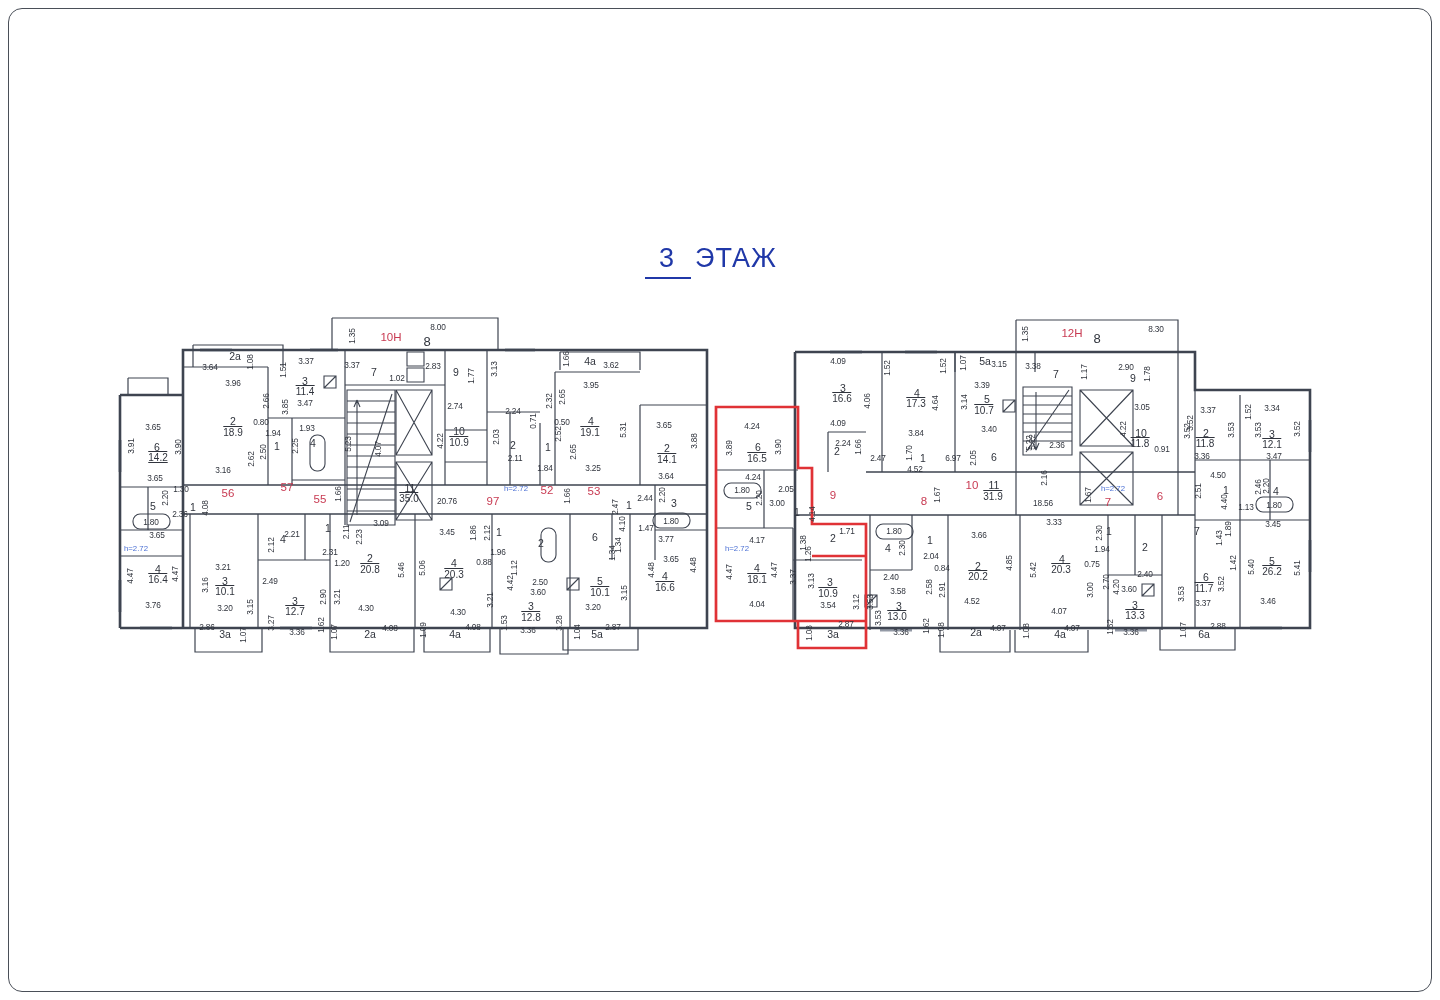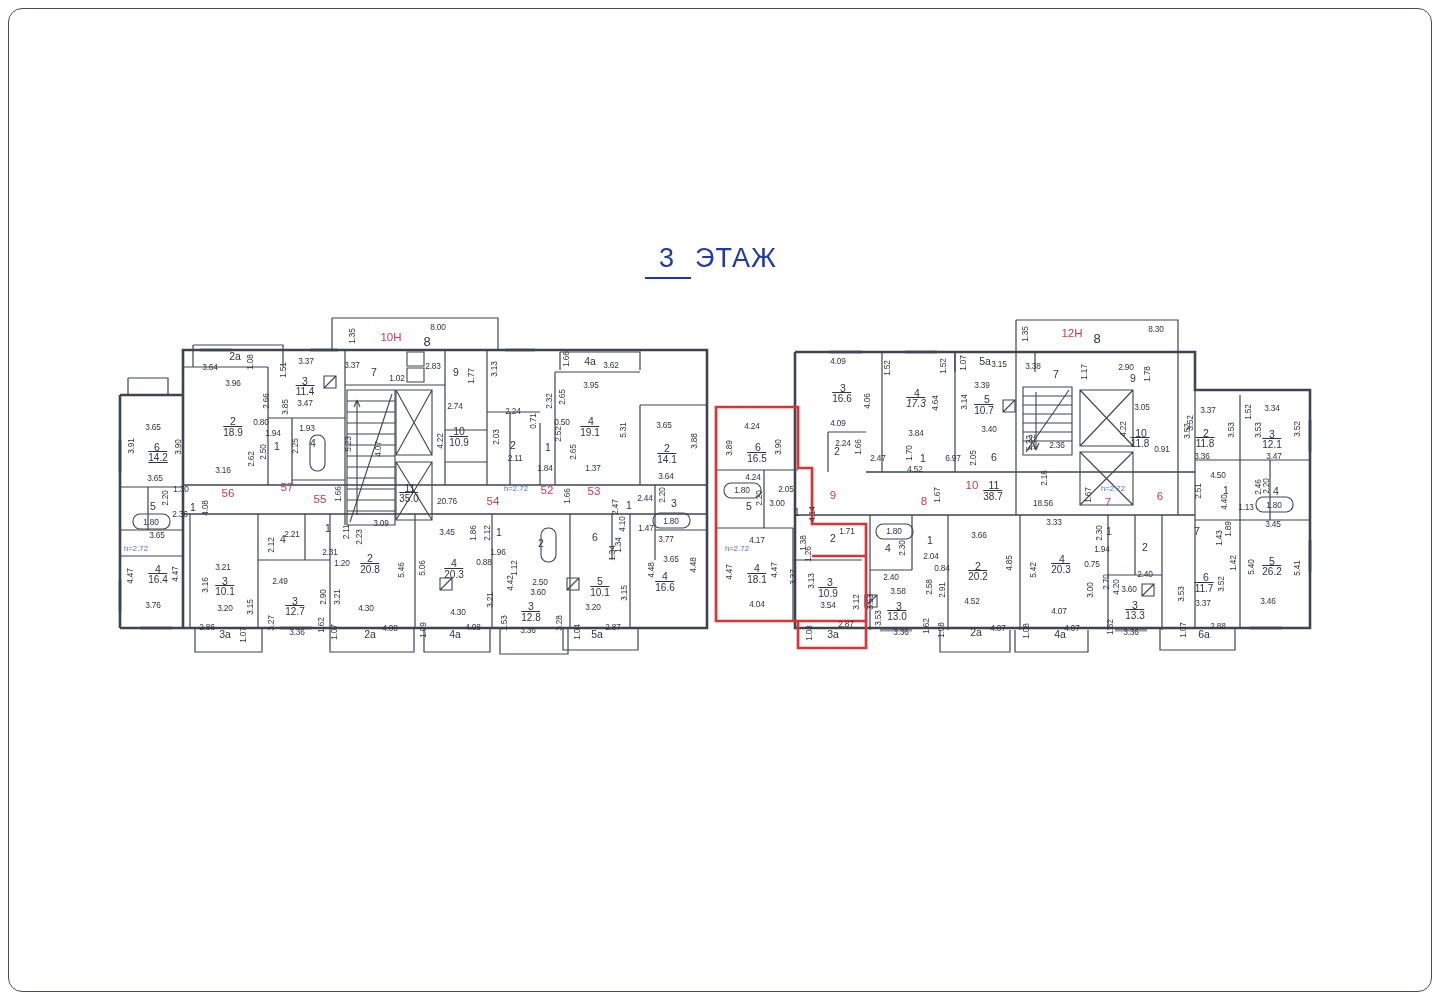--- a/index.html
+++ b/index.html
@@ -156,35 +156,35 @@
       <span class="lb d v" style="left: 250px; top: 607px;">3.15</span>
       <span class="lb d" style="left: 207px; top: 627px;">2.86</span>
       <span class="lb rn" style="left: 225px; top: 634px;">3а</span>
       <span class="lb d v" style="left: 243px; top: 635px;">1.07</span>
       <span class="lb r" style="left: 287px; top: 488px;">57</span>
       <span class="lb r" style="left: 320px; top: 500px;">55</span>
       <span class="lb d v" style="left: 338px; top: 494px;">1.66</span>
       <span class="lb rn" style="left: 410px; top: 488px;">11</span>
       <span class="lb ar" style="left: 409px; top: 498px;">35.0</span>
       <span class="lb d" style="left: 447px; top: 501px;">20.76</span>
-      <span class="lb r" style="left: 493px; top: 502px;">54</span>
+      <span class="lb r" style="left: 493px; top: 502px;">97</span>
       <span class="lb b" style="left: 516px; top: 489px;">h=2.72</span>
       <span class="lb r" style="left: 547px; top: 491px;">52</span>
       <span class="lb d v" style="left: 567px; top: 496px;">1.66</span>
       <span class="lb r" style="left: 594px; top: 492px;">53</span>
       <span class="lb d v" style="left: 615px; top: 507px;">2.47</span>
       <span class="lb rn" style="left: 328px; top: 528px;">1</span>
       <span class="lb d v" style="left: 346px; top: 532px;">2.11</span>
       <span class="lb d" style="left: 330px; top: 552px;">2.31</span>
       <span class="lb d v" style="left: 359px; top: 537px;">2.23</span>
       <span class="lb d" style="left: 381px; top: 523px;">3.09</span>
       <span class="lb d" style="left: 292px; top: 534px;">2.21</span>
       <span class="lb rn" style="left: 283px; top: 539px;">4</span>
       <span class="lb d v" style="left: 271px; top: 545px;">2.12</span>
-      <span class="lb d" style="left: 280px; top: 581px;">2.49</span>
+      <span class="lb d" style="left: 270px; top: 581px;">2.49</span>
       <span class="lb d" style="left: 342px; top: 563px;">1.20</span>
       <span class="lb rn" style="left: 370px; top: 558px;">2</span>
       <span class="lb ar" style="left: 370px; top: 569px;">20.8</span>
       <span class="lb d v" style="left: 401px; top: 570px;">5.46</span>
       <span class="lb d v" style="left: 323px; top: 597px;">2.90</span>
       <span class="lb d v" style="left: 337px; top: 597px;">3.21</span>
       <span class="lb d" style="left: 366px; top: 608px;">4.30</span>
       <span class="lb d v" style="left: 271px; top: 623px;">3.27</span>
       <span class="lb rn" style="left: 295px; top: 601px;">3</span>
       <span class="lb ar" style="left: 295px; top: 611px;">12.7</span>
@@ -229,21 +229,21 @@
       <span class="lb d v" style="left: 566px; top: 359px;">1.66</span>
       <span class="lb rn" style="left: 590px; top: 361px;">4а</span>
       <span class="lb d" style="left: 611px; top: 365px;">3.62</span>
       <span class="lb d" style="left: 591px; top: 385px;">3.95</span>
       <span class="lb d v" style="left: 562px; top: 397px;">2.65</span>
       <span class="lb d v" style="left: 549px; top: 401px;">2.32</span>
       <span class="lb rn" style="left: 591px; top: 421px;">4</span>
       <span class="lb ar" style="left: 590px; top: 432px;">19.1</span>
       <span class="lb d v" style="left: 623px; top: 430px;">5.31</span>
       <span class="lb d v" style="left: 573px; top: 452px;">2.65</span>
-      <span class="lb d" style="left: 593px; top: 468px;">1.37</span>
+      <span class="lb d" style="left: 593px; top: 468px;">3.25</span>
       <span class="lb d" style="left: 562px; top: 422px;">0.50</span>
       <span class="lb d v" style="left: 558px; top: 434px;">2.52</span>
       <span class="lb rn" style="left: 548px; top: 447px;">1</span>
       <span class="lb d" style="left: 545px; top: 468px;">1.84</span>
       <span class="lb rn" style="left: 513px; top: 445px;">2</span>
       <span class="lb d" style="left: 515px; top: 458px;">2.11</span>
       <span class="lb d v" style="left: 496px; top: 437px;">2.03</span>
       <span class="lb d" style="left: 513px; top: 411px;">2.24</span>
       <span class="lb d v" style="left: 533px; top: 421px;">0.71</span>
       <span class="lb d" style="left: 664px; top: 425px;">3.65</span>
@@ -301,21 +301,21 @@
       <span class="lb d v" style="left: 809px; top: 633px;">1.08</span>
       <span class="lb d v" style="left: 870px; top: 602px;">3.53</span>
       <span class="lb d" style="left: 838px; top: 361px;">4.09</span>
       <span class="lb rn" style="left: 843px; top: 388px;">3</span>
       <span class="lb ar" style="left: 842px; top: 398px;">16.6</span>
       <span class="lb d v" style="left: 867px; top: 401px;">4.06</span>
       <span class="lb d" style="left: 838px; top: 423px;">4.09</span>
       <span class="lb d v" style="left: 887px; top: 368px;">1.52</span>
       <span class="lb d v" style="left: 943px; top: 366px;">1.52</span>
       <span class="lb rn" style="left: 917px; top: 393px;">4</span>
-      <span class="lb ar" style="left: 916px; top: 403px; font-style: italic;">17.3</span>
+      <span class="lb ar" style="left: 916px; top: 403px;">17.3</span>
       <span class="lb d v" style="left: 935px; top: 403px;">4.64</span>
       <span class="lb d" style="left: 916px; top: 433px;">3.84</span>
       <span class="lb rn" style="left: 985px; top: 361px;">5а</span>
       <span class="lb d" style="left: 999px; top: 364px;">3.15</span>
       <span class="lb d v" style="left: 963px; top: 363px;">1.07</span>
       <span class="lb d" style="left: 982px; top: 385px;">3.39</span>
       <span class="lb d v" style="left: 964px; top: 402px;">3.14</span>
       <span class="lb rn" style="left: 987px; top: 399px;">5</span>
       <span class="lb ar" style="left: 984px; top: 410px;">10.7</span>
       <span class="lb d" style="left: 989px; top: 429px;">3.40</span>
@@ -329,21 +329,21 @@
       <span class="lb d" style="left: 915px; top: 469px;">4.52</span>
       <span class="lb rn" style="left: 837px; top: 451px;">2</span>
       <span class="lb d" style="left: 843px; top: 443px;">2.24</span>
       <span class="lb d v" style="left: 858px; top: 447px;">1.66</span>
       <span class="lb rn" style="left: 994px; top: 457px;">6</span>
       <span class="lb d v" style="left: 1044px; top: 478px;">2.16</span>
       <span class="lb r" style="left: 924px; top: 502px;">8</span>
       <span class="lb d v" style="left: 937px; top: 495px;">1.67</span>
       <span class="lb r" style="left: 972px; top: 486px;">10</span>
       <span class="lb rn" style="left: 994px; top: 485px;">11</span>
-      <span class="lb ar" style="left: 993px; top: 496px;">38.7</span>
+      <span class="lb ar" style="left: 993px; top: 496px;">31.9</span>
       <span class="lb d" style="left: 1043px; top: 503px;">18.56</span>
       <span class="lb d v" style="left: 1088px; top: 495px;">1.67</span>
       <span class="lb r" style="left: 1108px; top: 503px;">7</span>
       <span class="lb b" style="left: 1113px; top: 489px;">h=2.72</span>
       <span class="lb r" style="left: 1160px; top: 497px;">6</span>
       <span class="lb d v" style="left: 1025px; top: 334px;">1.35</span>
       <span class="lb r" style="left: 1072px; top: 334px;">12Н</span>
       <span class="lb big" style="left: 1097px; top: 338px;">8</span>
       <span class="lb d" style="left: 1156px; top: 329px;">8.30</span>
       <span class="lb rn" style="left: 1056px; top: 374px;">7</span>

